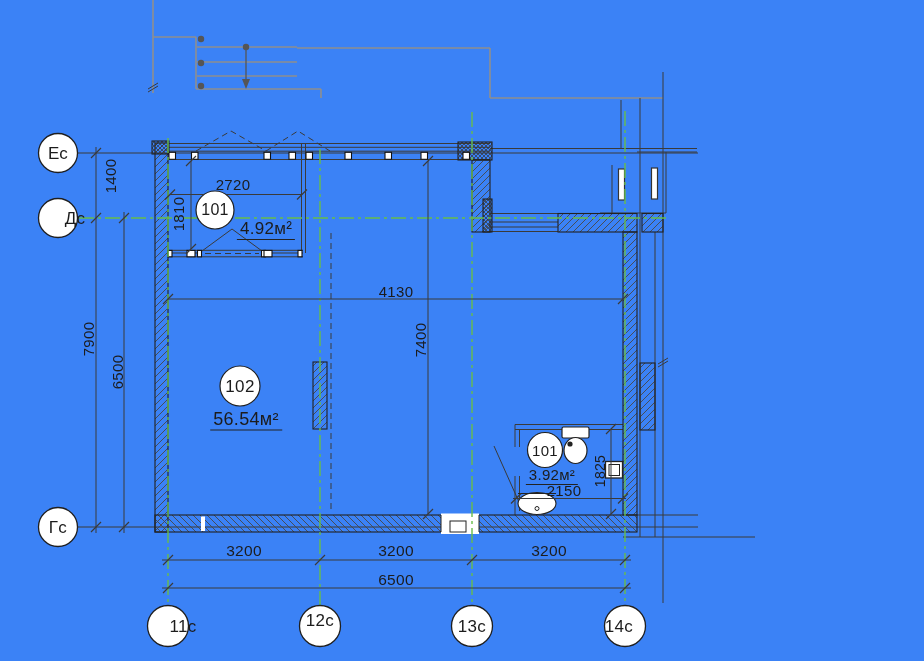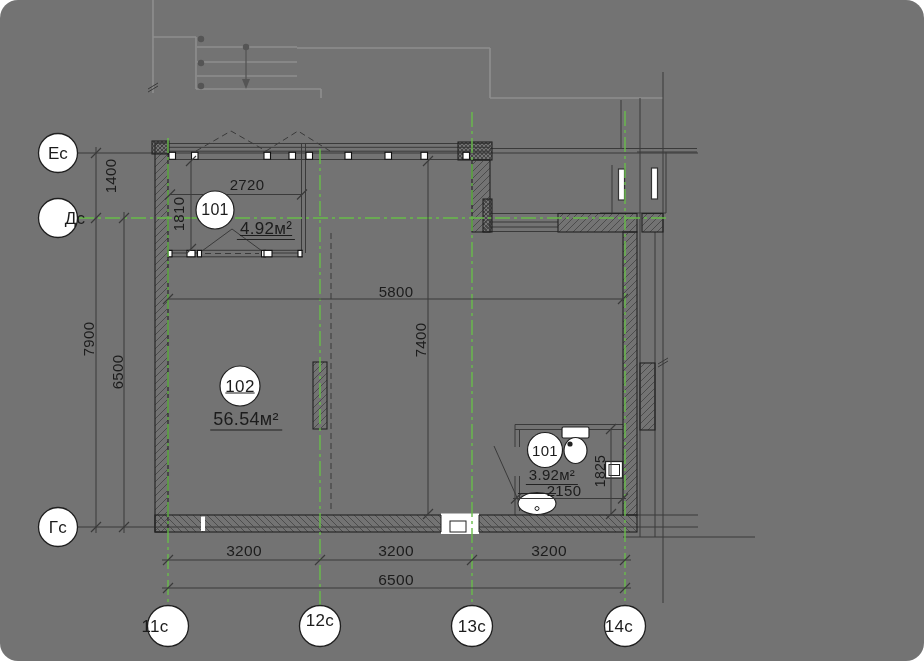--- a/index.html
+++ b/index.html
@@ -1,26 +1,26 @@
 <!DOCTYPE html>
 <html><head>
 <meta charset="utf-8">
 <style>
   html,body{margin:0;padding:0;background:#ffffff;}
-  #canvas{position:relative;width:924px;height:661px;background:#737373;overflow:hidden;
-          font-family:"Liberation Sans", sans-serif;color:#1c1c1c;border-radius:18px;}
+  #canvas{position:relative;width:924px;height:661px;background:#3b82f6;overflow:hidden;
+          font-family:"Liberation Sans", sans-serif;color:#1c1c1c;}
   #plan-svg{position:absolute;left:0;top:0;}
   .lbl{position:absolute;white-space:nowrap;transform:translate(-50%,-50%);
        font-size:15px;line-height:1;color:#1c1c1c;letter-spacing:.3px;}
   .vlbl{position:absolute;white-space:nowrap;transform:translate(-50%,-50%) rotate(-90deg);
        font-size:15px;line-height:1;color:#1c1c1c;letter-spacing:.3px;}
   .bub{font-size:17px;}
   .tag{font-size:16px;}
   .area{border-bottom:1.2px solid #222;padding:0 3px 2px;}
-  .fs18{font-size:18px;text-align:right;} .fs17{font-size:17px;text-decoration:underline;} .fs155{font-size:15.5px;text-align:right;}
+  .fs18{font-size:18px;text-align:right;} .fs17{font-size:17px;} .fs155{font-size:15.5px;text-align:right;}
   .fs15{font-size:15px;} .fs14{font-size:14px;} .fs135{font-size:15px;}
 </style>
 </head>
 <body>
 
 <div id="canvas">
 
 <svg id="plan-svg" width="924" height="661" viewBox="0 0 924 661">
   <defs>
     <pattern id="h1" patternUnits="userSpaceOnUse" width="7" height="7">
@@ -165,34 +165,34 @@
     <circle cx="215" cy="210" r="19"></circle>
     <circle cx="240" cy="386" r="20"></circle>
     <circle cx="545" cy="450" r="17.5"></circle>
   </g>
 </svg>
 
   <div class="lbl bub" style="left:58px;top:153px">Ес</div>
   <div class="lbl bub" style="left:75px;top:218px">Дс</div>
   <div class="lbl bub" style="left:58px;top:527px">Гс</div>
 
-  <div class="lbl bub" style="left:155px;top:626px">11с</div>
+  <div class="lbl bub" style="left:183px;top:626px">11с</div>
   <div class="lbl bub" style="left:320px;top:620px">12с</div>
   <div class="lbl bub" style="left:472px;top:626px">13с</div>
   <div class="lbl bub" style="left:619px;top:626px">14с</div>
 
   <div class="lbl tag" style="left:215px;top:210px">101</div>
   <div class="lbl area fs17" style="left:266px;top:230px">4.92м²</div>
   <div class="lbl fs17" style="left:240px;top:386px">102</div>
   <div class="lbl area fs18" style="left:246px;top:420px">56.54м²</div>
   <div class="lbl" style="left:545px;top:450px;font-size:15px">101</div>
   <div class="lbl area fs15" style="left:552px;top:476px">3.92м²</div>
 
-  <div class="lbl fs15" style="left:247px;top:184px">2720</div>
-  <div class="lbl fs15" style="left:396px;top:291px">5800</div>
+  <div class="lbl fs15" style="left:233px;top:184px">2720</div>
+  <div class="lbl fs15" style="left:396px;top:291px">4130</div>
   <div class="lbl fs135" style="left:564px;top:490px">2150</div>
   <div class="lbl fs155" style="left:244px;top:551px">3200</div>
   <div class="lbl fs155" style="left:396px;top:551px">3200</div>
   <div class="lbl fs155" style="left:549px;top:551px">3200</div>
   <div class="lbl fs155" style="left:396px;top:580px">6500</div>
 
   <div class="vlbl fs15" style="left:110px;top:176px">1400</div>
   <div class="vlbl fs15" style="left:88px;top:339px">7900</div>
   <div class="vlbl fs15" style="left:117px;top:372px">6500</div>
   <div class="vlbl fs15" style="left:178px;top:214px">1810</div>

